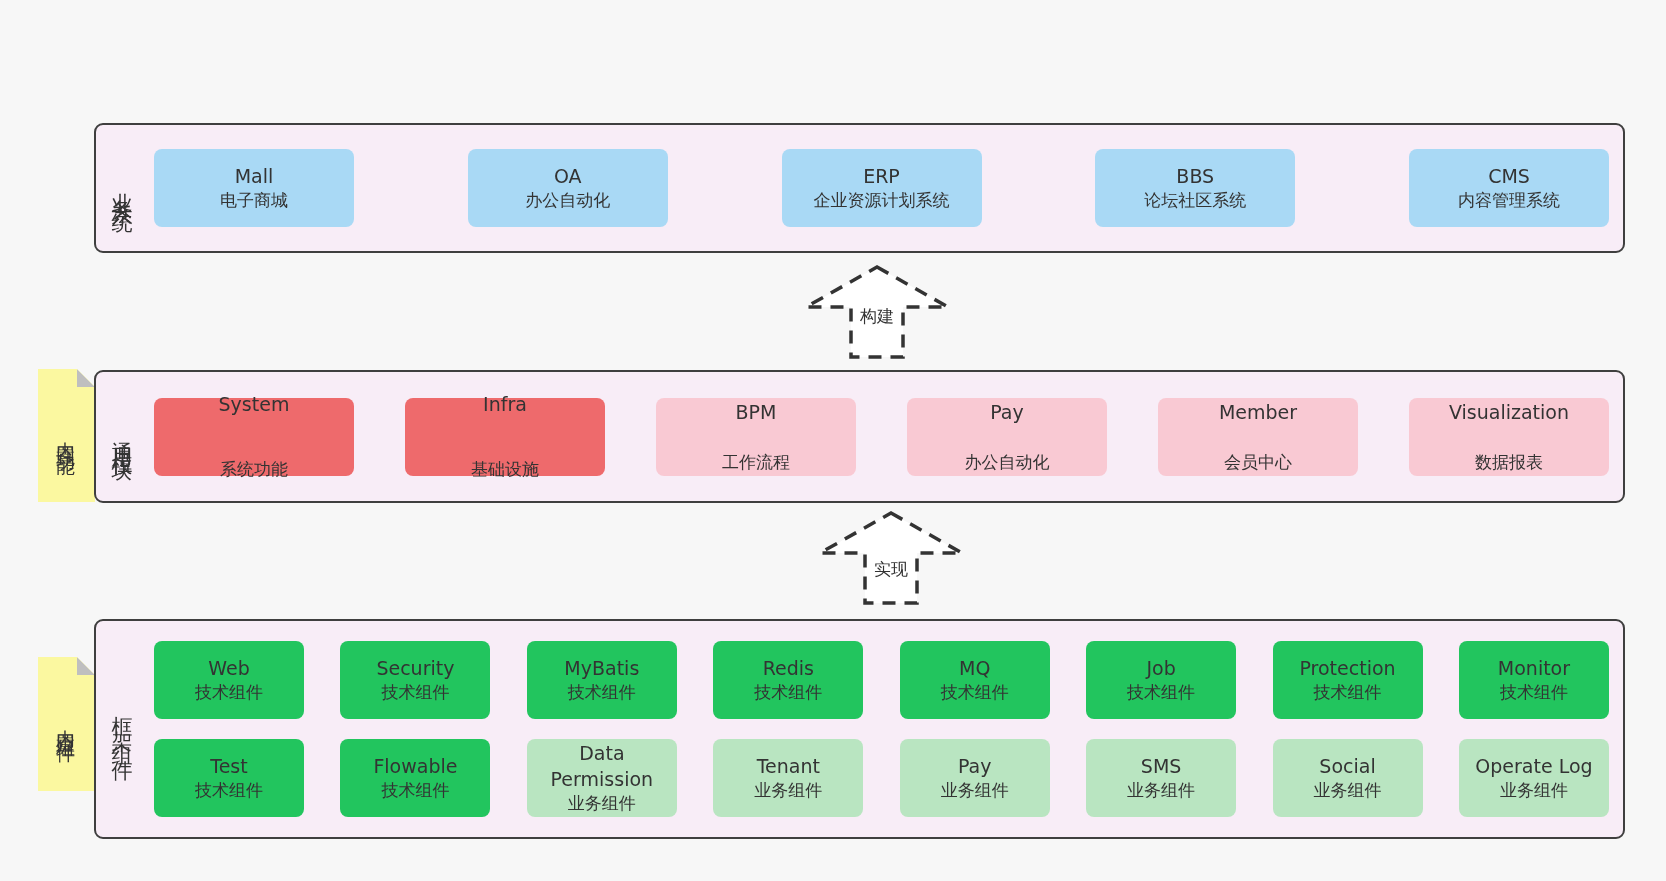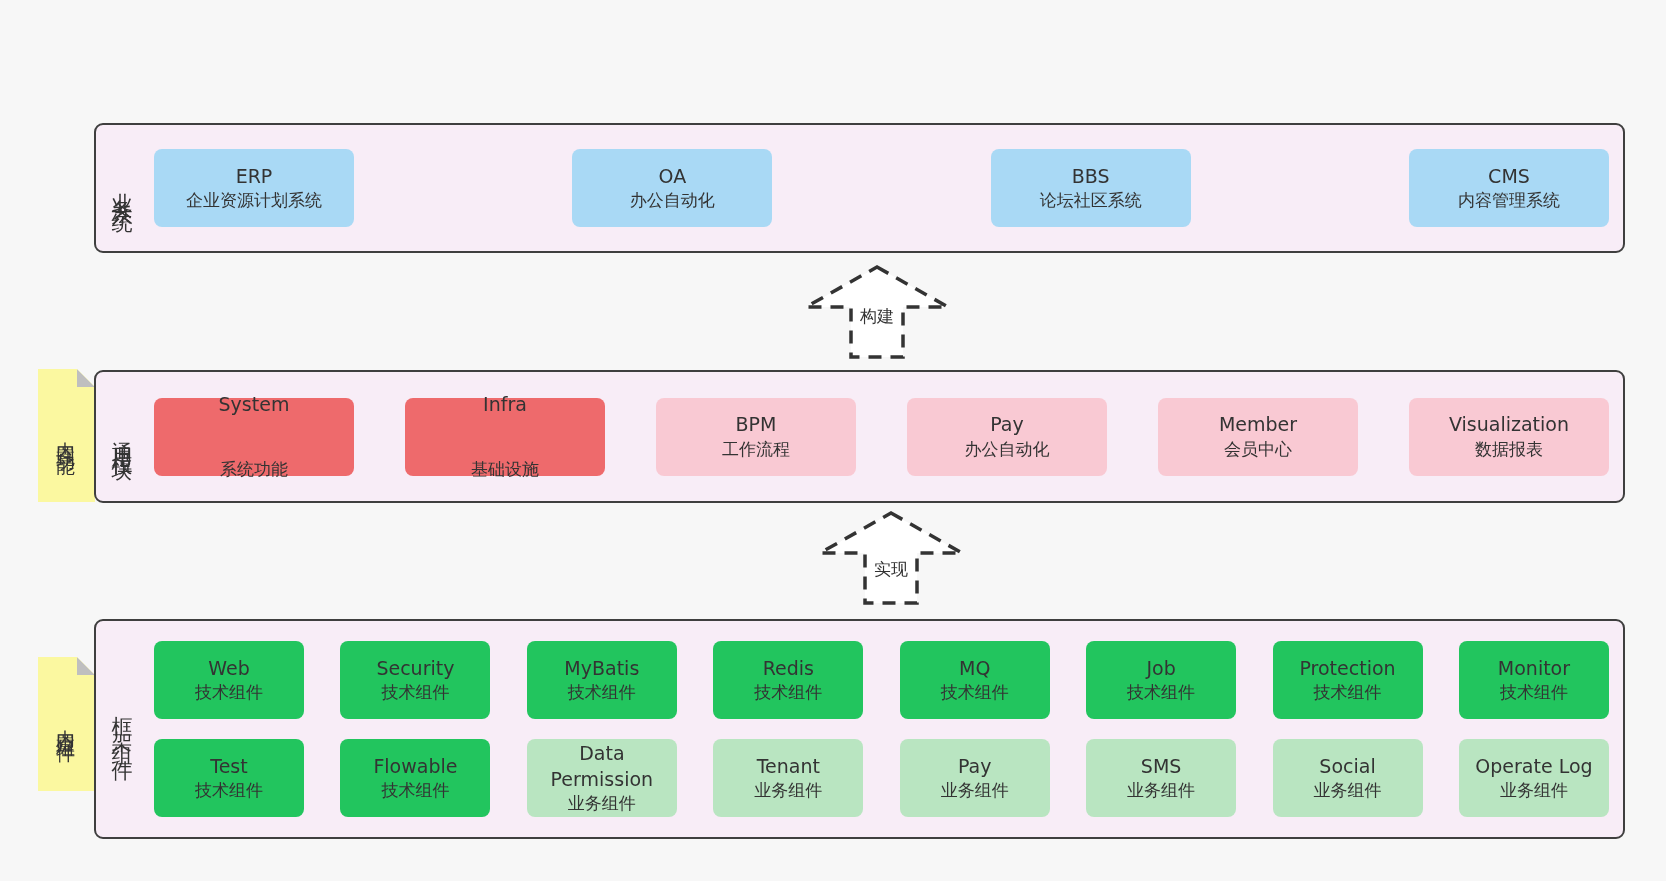--- a/index.html
+++ b/index.html
@@ -31,21 +31,21 @@
     height:78px;border-radius:8px;display:flex;flex-direction:column;
     align-items:center;justify-content:center;text-align:center;
     line-height:1.35;box-sizing:border-box;padding:2px 6px;
   }
   .layer-business .box,.layer-modules .box{width:200px;}
   .layer-components .box{width:150px;}
   .box-title{font-size:19px;}
   .box-sub{font-size:17px;}
   .box.blue{background:#a9d9f5;}
   .box.red{background:#ee6a6c;gap:41px;}
-  .box.pink{background:#f9c9d3;}
+  .box.pink{background:#f9c9d3;justify-content:space-between;}
   .box.green{background:#22c55e;}
   .box.lightgreen{background:#b9e5c1;}
   .sticky{
     position:absolute;left:38px;width:57px;background:#fbf8a0;z-index:1;
     display:flex;align-items:center;justify-content:center;
     writing-mode:vertical-rl;text-orientation:upright;
     font-size:19px;letter-spacing:5px;color:#333;
     clip-path:polygon(0 0,calc(100% - 18px) 0,100% 18px,100% 100%,0 100%);
   }
   .sticky-functions{top:369px;height:133px;}
@@ -75,26 +75,30 @@
   </div>
   <div class="sticky sticky-components">
     <span>内置组件</span>
     <i class="fold"></i>
   </div>
 
   <div class="layer layer-business">
     <div class="vlabel">业务系统</div>
     <div class="row">
         <div class="box blue">
+          <div class="box-title">Mall</div>
+          <div class="box-sub">电子商城</div>
+        </div>
+        <div class="box blue">
+          <div class="box-title">OA</div>
+          <div class="box-sub">办公自动化</div>
+        </div>
+        <div class="box blue">
           <div class="box-title">ERP</div>
           <div class="box-sub">企业资源计划系统</div>
-        </div>
-        <div class="box blue">
-          <div class="box-title">OA</div>
-          <div class="box-sub">办公自动化</div>
         </div>
         <div class="box blue">
           <div class="box-title">BBS</div>
           <div class="box-sub">论坛社区系统</div>
         </div>
         <div class="box blue">
           <div class="box-title">CMS</div>
           <div class="box-sub">内容管理系统</div>
         </div>
       </div>

